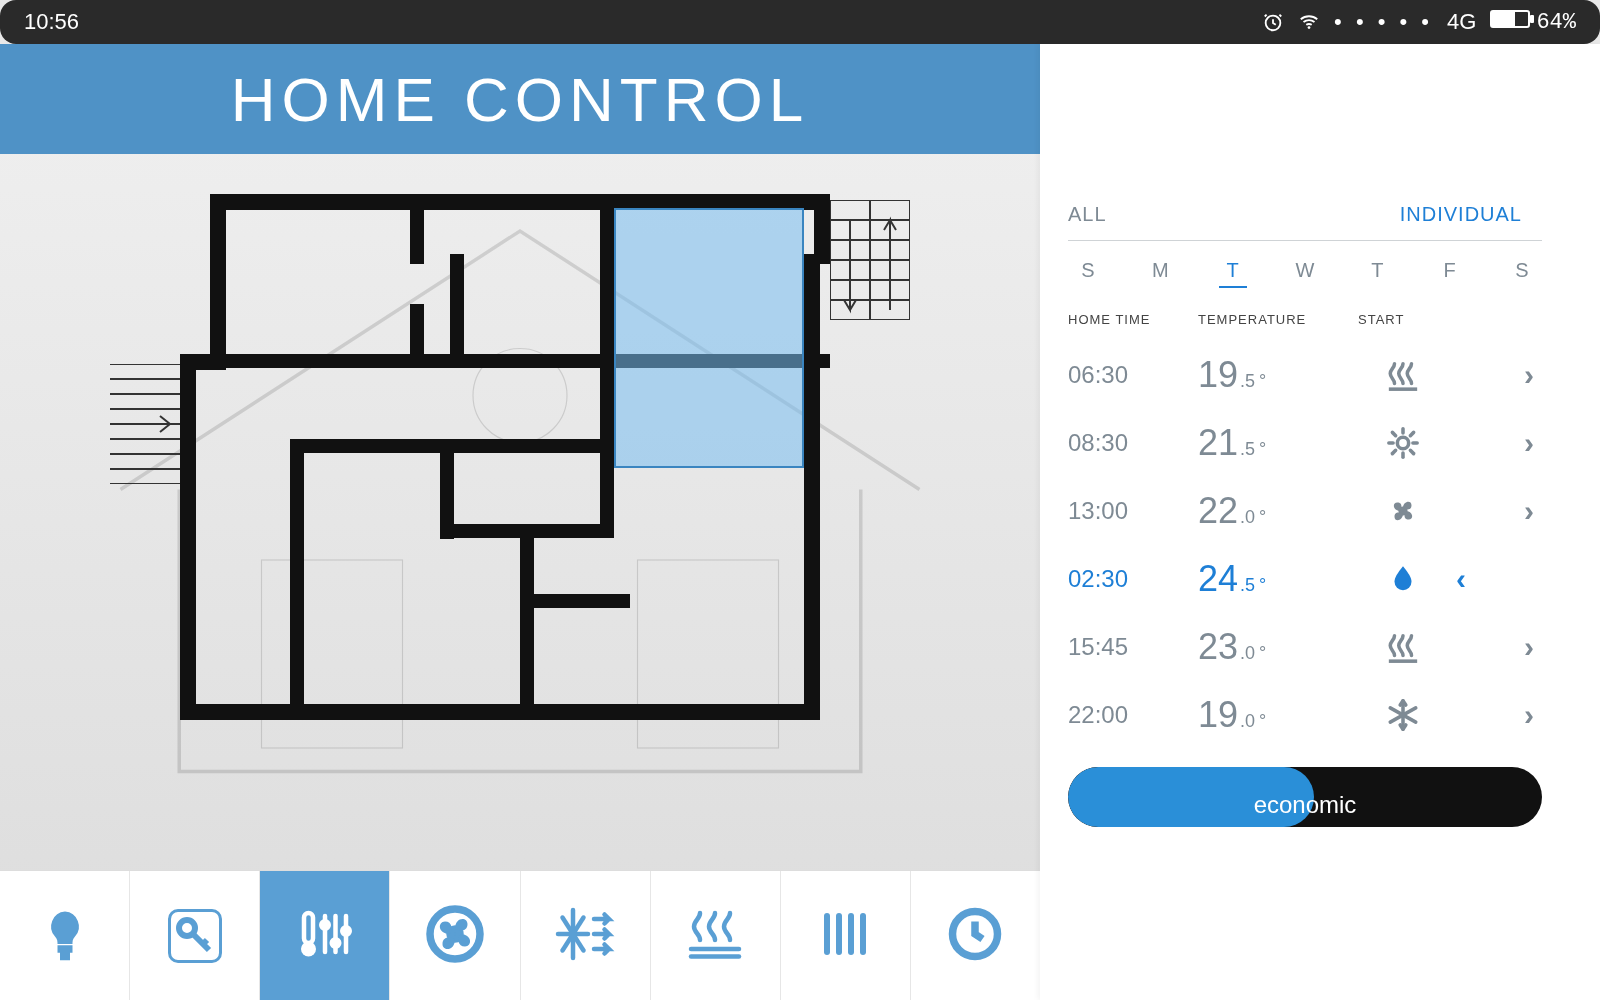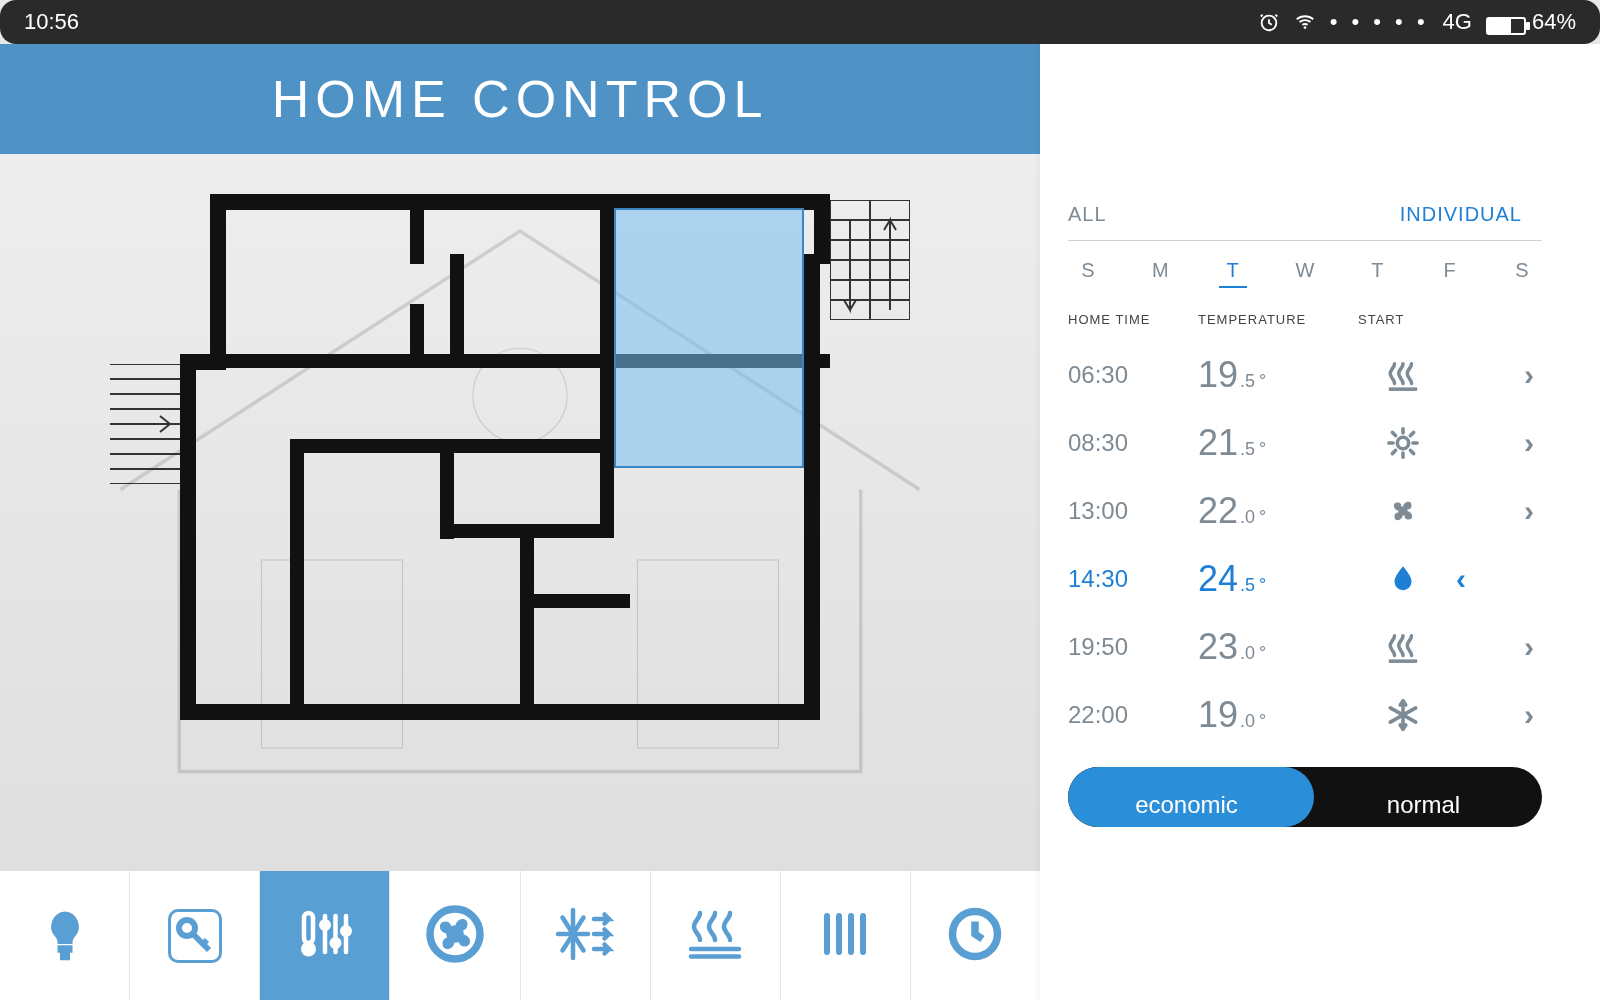--- a/index.html
+++ b/index.html
@@ -16,32 +16,32 @@
     color: #fff;
     display: flex;
     align-items: center;
     padding: 0 24px;
     font-size: 22px;
     border-radius: 16px;
   }
   .status-left { flex: 1; }
   .status-right { display: flex; align-items: center; gap: 14px; }
   .status-right svg { width: 22px; height: 22px; }
-  .battery { display:flex; align-items:flex-end; gap:6px; }
+  .battery { display:flex; align-items:flex-start; gap:6px;font-family:Liberation Mono, monospace; }
   .battery-shell { width:40px; height:18px; border:2px solid #fff; border-radius:3px; position:relative; }
   .battery-shell::after{ content:''; position:absolute; right:-6px; top:3px; width:4px; height:8px; background:#fff; border-radius:1px;}
   .battery-fill { height:100%; background:#fff; }
 
   .content { display:flex; height: calc(100% - 44px); }
   .left-pane { flex: 1; display:flex; flex-direction:column; background: linear-gradient(#f0f0f0,#dcdcdc); position:relative; }
   .header-band {
     height: 110px;
     background: #4f92c6;
     display:flex; align-items:center; justify-content:center;
-    color:#fff; font-size: 52px; letter-spacing: 6px; font-weight:300;
+    color:#fff; font-size: 62px; letter-spacing: 6px; font-weight:300;
   }
   .floorplan-area {
     flex:1; position:relative; padding: 40px 60px 20px 60px;
   }
   .floorplan-bg-house {
     position:absolute; left:50px; right:50px; top:30px; bottom:20px;
     opacity:.12;
   }
   .floorplan {
     position:relative; width: 760px; height: 540px; margin: auto;
@@ -374,35 +374,35 @@
               </div>
               <div class="mode">
                 <svg viewBox="0 0 24 24">
                   <circle cx="12" cy="12" r="2" fill="currentColor"></circle>
                   <path d="M12 10c0-5 6-6 6-2s-4 3-6 2zM12 14c0 5-6 6-6 2s4-3 6-2zM10 12c-5 0-6-6-2-6s3 4 2 6zM14 12c5 0 6 6 2 6s-3-4-2-6z" fill="currentColor" stroke="none"></path>
                 </svg>
               </div>
               <div class="arrow">›</div>
             </div>
             <div class="sched-row active">
-              <div class="time">14:30</div>
+              <div class="time">02:30</div>
               <div class="temp">
                 <span>24</span>
                 <span class="dec">.5</span>
                 <span class="deg">°</span>
               </div>
               <div class="mode">
                 <svg viewBox="0 0 24 24">
                   <path d="M12 3c4 5 6 8 6 11a6 6 0 11-12 0c0-3 2-6 6-11z" fill="currentColor" stroke="none"></path>
                 </svg>
               </div>
               <div class="arrow">›</div>
             </div>
             <div class="sched-row">
-              <div class="time">19:50</div>
+              <div class="time">15:45</div>
               <div class="temp">
                 <span>23</span>
                 <span class="dec">.0</span>
                 <span class="deg">°</span>
               </div>
               <div class="mode">
                 <svg viewBox="0 0 24 24">
                   <path d="M6 4c0 3-3 4-3 7s3 4 3 7M12 4c0 3-3 4-3 7s3 4 3 7M18 4c0 3-3 4-3 7s3 4 3 7" stroke-linecap="round"></path>
                   <line x1="2" y1="22" x2="22" y2="22"></line>
                 </svg>
@@ -426,21 +426,20 @@
                   </g>
                 </svg>
               </div>
               <div class="arrow">›</div>
             </div>
           </div>
 
         <div class="toggle">
           <div class="knob"></div>
           <div class="half">economic</div>
-          <div class="half">normal</div>
         </div>
       </div>
       <div class="color-scale" id="color-scale">
           <div class="seg" style="background: rgb(224, 32, 32);"></div>
           <div class="seg" style="background: rgb(240, 106, 26);"></div>
           <div class="seg" style="background: rgb(247, 166, 26);"></div>
           <div class="seg" style="background: rgb(246, 226, 26);"></div>
           <div class="seg" style="background: rgb(127, 212, 56);"></div>
           <div class="seg" style="background: rgb(47, 180, 106);"></div>
           <div class="seg" style="background: rgb(39, 197, 197);"></div>

